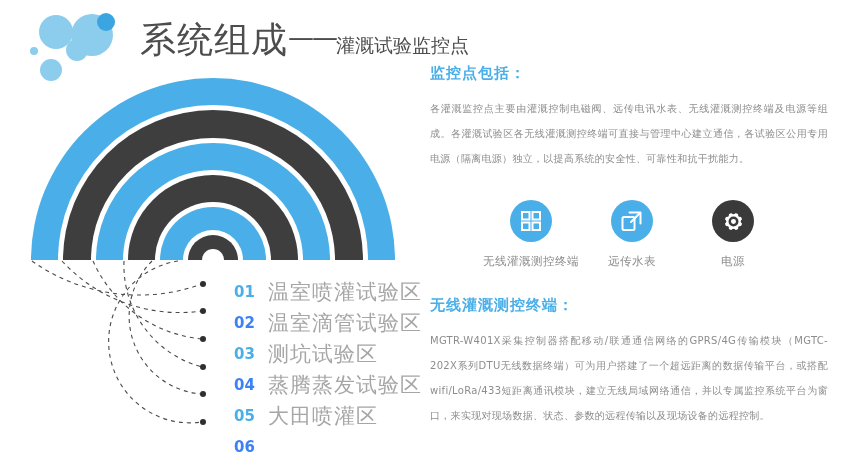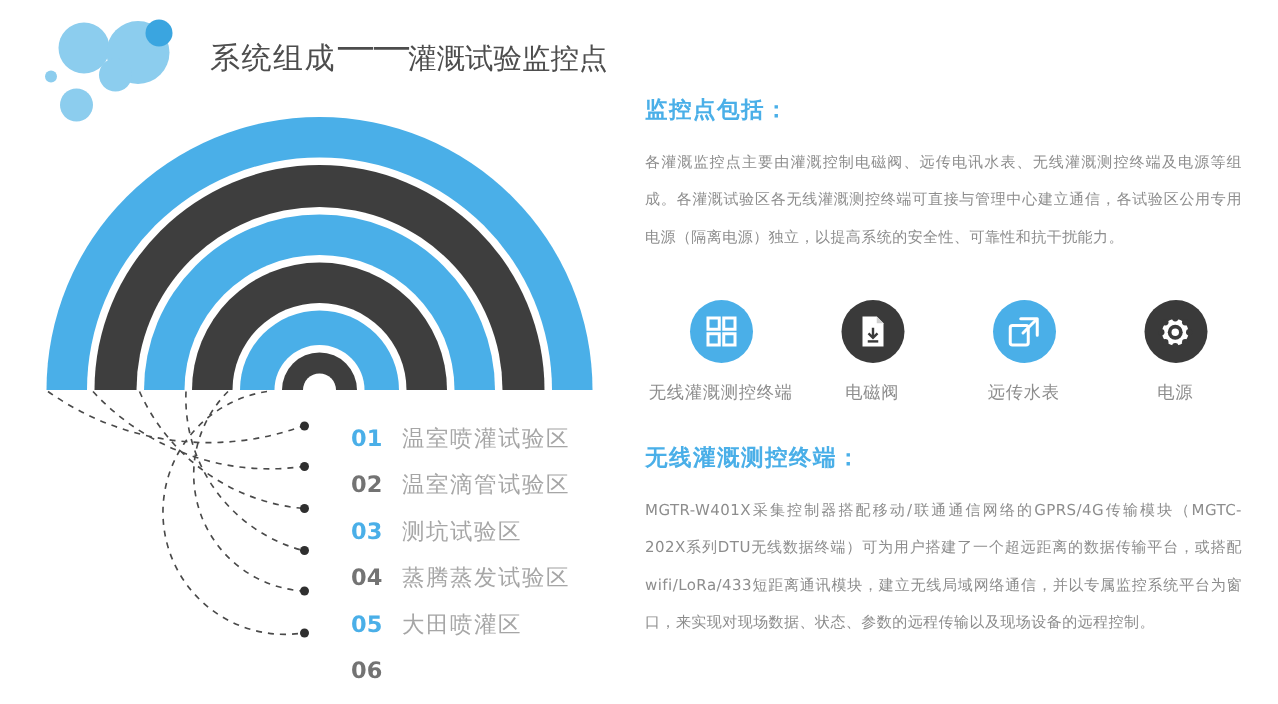--- a/index.html
+++ b/index.html
@@ -16,44 +16,44 @@
   .left-panel{position:absolute;left:0;top:0;width:425px;height:469px;}
 
   .deco-circles{position:absolute;left:0;top:0;width:140px;height:90px;}
 
   .page-title{
     position:absolute;left:140px;top:16px;
     white-space:nowrap;
     color:#4a4a4a;
   }
   .page-title .t-main{
-    font-size:20px;letter-spacing:1px;color:#4d4d4d;
+    font-size:36px;letter-spacing:1px;color:#4d4d4d;
     font-family:"DejaVu Sans","Liberation Sans",sans-serif;
   }
   .page-title .t-dash{font-size:26px;color:#4d4d4d;vertical-align:6px;letter-spacing:-2px;}
   .page-title .t-sub{font-size:19px;color:#4d4d4d;letter-spacing:0px;}
 
   .arc-wrap{position:absolute;left:0px;top:55px;width:425px;height:215px;}
   .connectors{position:absolute;left:0px;top:255px;width:260px;height:214px;}
 
   
   .zone-list{position:absolute;left:234px;top:279px;width:190px;}
   .zone-item{
     display:flex;align-items:center;
     height:27px;line-height:27px;
     margin-bottom:4px;
   }
   .zone-num{
     font-size:15px;font-weight:bold;width:26px;flex:0 0 26px;
     letter-spacing:0px;
   }
   .zone-num.blue{color:#4aafe8;}
-  .zone-num.dark{color:#737373;}
+  .zone-num.dark{color:#3b82f6;}
   .zone-label{
-    font-size:15px;color:#a6a6a6;margin-left:8px;letter-spacing:1px;
+    font-size:21px;color:#a6a6a6;margin-left:8px;letter-spacing:1px;
   }
 
   
   .right-panel{position:absolute;left:425px;top:0;width:427px;height:469px;}
 
   .sec-head{
     position:absolute;
     font-size:15px;font-weight:bold;color:#4aafe8;letter-spacing:1px;
   }
   #head1{left:5px;top:64px;}
@@ -188,31 +188,20 @@
           <svg width="22" height="22" viewBox="0 0 22 22">
             <rect x="2" y="2" width="7.5" height="7.5" fill="none" stroke="#fff" stroke-width="2"></rect>
             <rect x="12.5" y="2" width="7.5" height="7.5" fill="none" stroke="#fff" stroke-width="2"></rect>
             <rect x="2" y="12.5" width="7.5" height="7.5" fill="none" stroke="#fff" stroke-width="2"></rect>
             <rect x="12.5" y="12.5" width="7.5" height="7.5" fill="none" stroke="#fff" stroke-width="2"></rect>
           </svg>
         </div>
         <div class="icon-caption">无线灌溉测控终端</div>
       </div>
 
-      <div class="icon-cell">
-        <div class="icon-circle dark">
-          <svg width="20" height="22" viewBox="0 0 20 22">
-            <path d="M3,1 L12.5,1 L17,5.5 L17,21 L3,21 Z" fill="#fff"></path>
-            <path d="M12.5,1 L12.5,5.5 L17,5.5" fill="#cfcfcf"></path>
-            <path d="M10,8.5 L10,15 M7,12.2 L10,15.2 L13,12.2" stroke="#3a3a3a" stroke-width="1.6" fill="none"></path>
-            <rect x="6.5" y="16.8" width="7" height="1.6" fill="#3a3a3a"></rect>
-          </svg>
-        </div>
-        <div class="icon-caption">电磁阀</div>
-      </div>
 
       <div class="icon-cell">
         <div class="icon-circle blue">
           <svg width="22" height="22" viewBox="0 0 22 22">
             <rect x="1.5" y="7" width="12" height="13" rx="1.5" fill="none" stroke="#fff" stroke-width="2"></rect>
             <path d="M8.5,2.5 L19.5,2.5 L19.5,13.5" fill="none" stroke="#fff" stroke-width="2" stroke-linecap="round" stroke-linejoin="round"></path>
             <path d="M10,12 L19,3" fill="none" stroke="#fff" stroke-width="2" stroke-linecap="round"></path>
           </svg>
         </div>
         <div class="icon-caption">远传水表</div>

